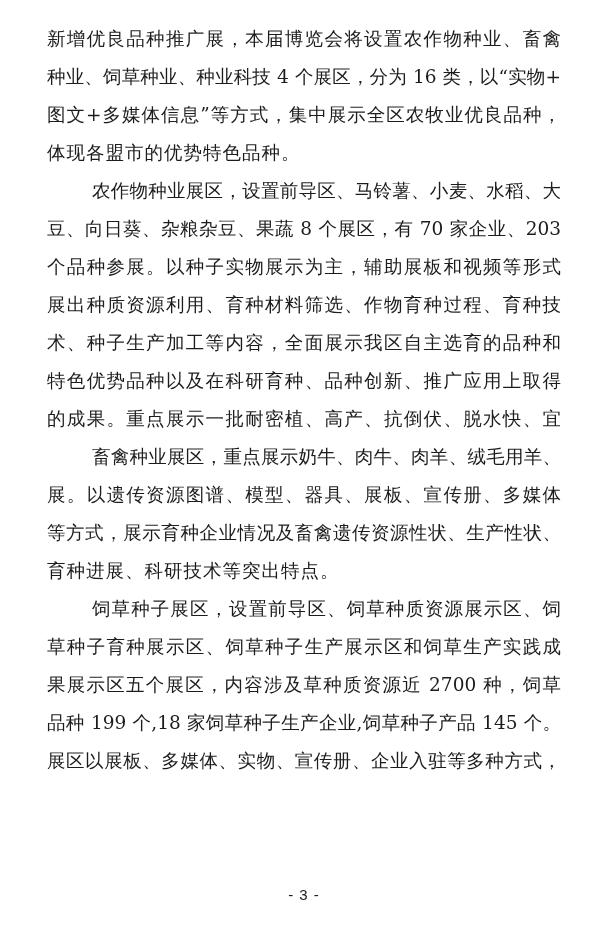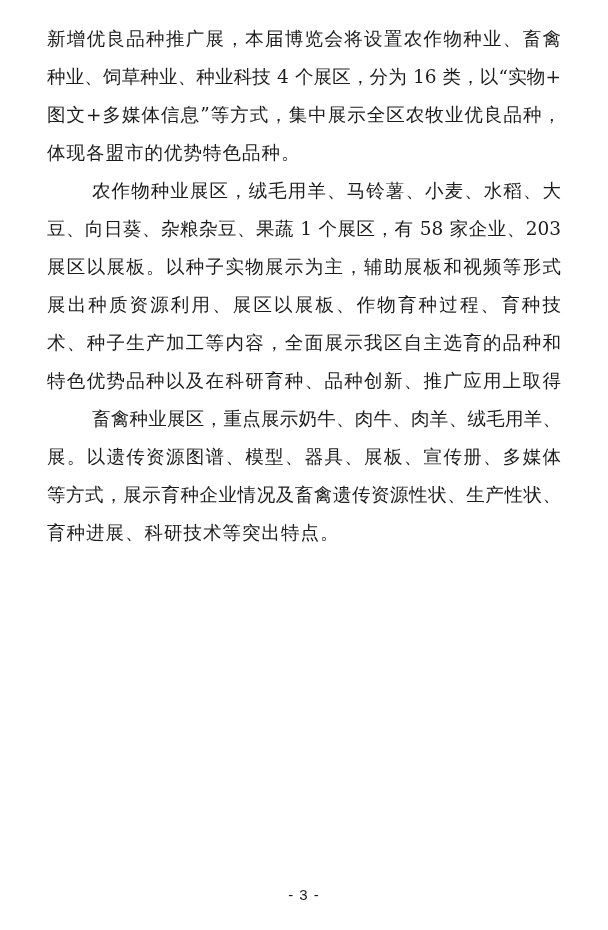--- a/index.html
+++ b/index.html
@@ -67,28 +67,36 @@
 
 <div class="page">
   <div class="doc-body">
       <div class="paragraph">
         <div class="line">新增优良品种推广展，本届博览会将设置农作物种业、畜禽</div>
         <div class="line">种业、饲草种业、种业科技 4 个展区，分为 16 类，以“实物+</div>
         <div class="line">图文+多媒体信息”等方式，集中展示全区农牧业优良品种，</div>
         <div class="line no-fill">体现各盟市的优势特色品种。</div>
       </div>
       <div class="paragraph">
-        <div class="line indent">农作物种业展区，绒毛用羊、马铃薯、小麦、水稻、大</div>
-        <div class="line">豆、向日葵、杂粮杂豆、果蔬 1 个展区，有 58 家企业、203</div>
-        <div class="line">展区以展板。以种子实物展示为主，辅助展板和视频等形式</div>
-        <div class="line">展出种质资源利用、展区以展板、作物育种过程、育种技</div>
+        <div class="line indent">农作物种业展区，设置前导区、马铃薯、小麦、水稻、大</div>
+        <div class="line">豆、向日葵、杂粮杂豆、果蔬 8 个展区，有 70 家企业、203</div>
+        <div class="line">个品种参展。以种子实物展示为主，辅助展板和视频等形式</div>
+        <div class="line">展出种质资源利用、育种材料筛选、作物育种过程、育种技</div>
         <div class="line">术、种子生产加工等内容，全面展示我区自主选育的品种和</div>
         <div class="line">特色优势品种以及在科研育种、品种创新、推广应用上取得</div>
+        <div class="line">的成果。重点展示一批耐密植、高产、抗倒伏、脱水快、宜</div>
       </div>
       <div class="paragraph">
         <div class="line indent">畜禽种业展区，重点展示奶牛、肉牛、肉羊、绒毛用羊、</div>
         <div class="line">展。以遗传资源图谱、模型、器具、展板、宣传册、多媒体</div>
         <div class="line">等方式，展示育种企业情况及畜禽遗传资源性状、生产性状、</div>
         <div class="line no-fill">育种进展、科研技术等突出特点。</div>
       </div>
+      <div class="paragraph">
+        <div class="line indent">饲草种子展区，设置前导区、饲草种质资源展示区、饲</div>
+        <div class="line">草种子育种展示区、饲草种子生产展示区和饲草生产实践成</div>
+        <div class="line">果展示区五个展区，内容涉及草种质资源近 2700 种，饲草</div>
+        <div class="line">品种 199 个,18 家饲草种子生产企业,饲草种子产品 145 个。</div>
+        <div class="line">展区以展板、多媒体、实物、宣传册、企业入驻等多种方式，</div>
+      </div>
     </div>
   <div class="footer">- 3 -</div>
 </div>
 
 </body></html>

